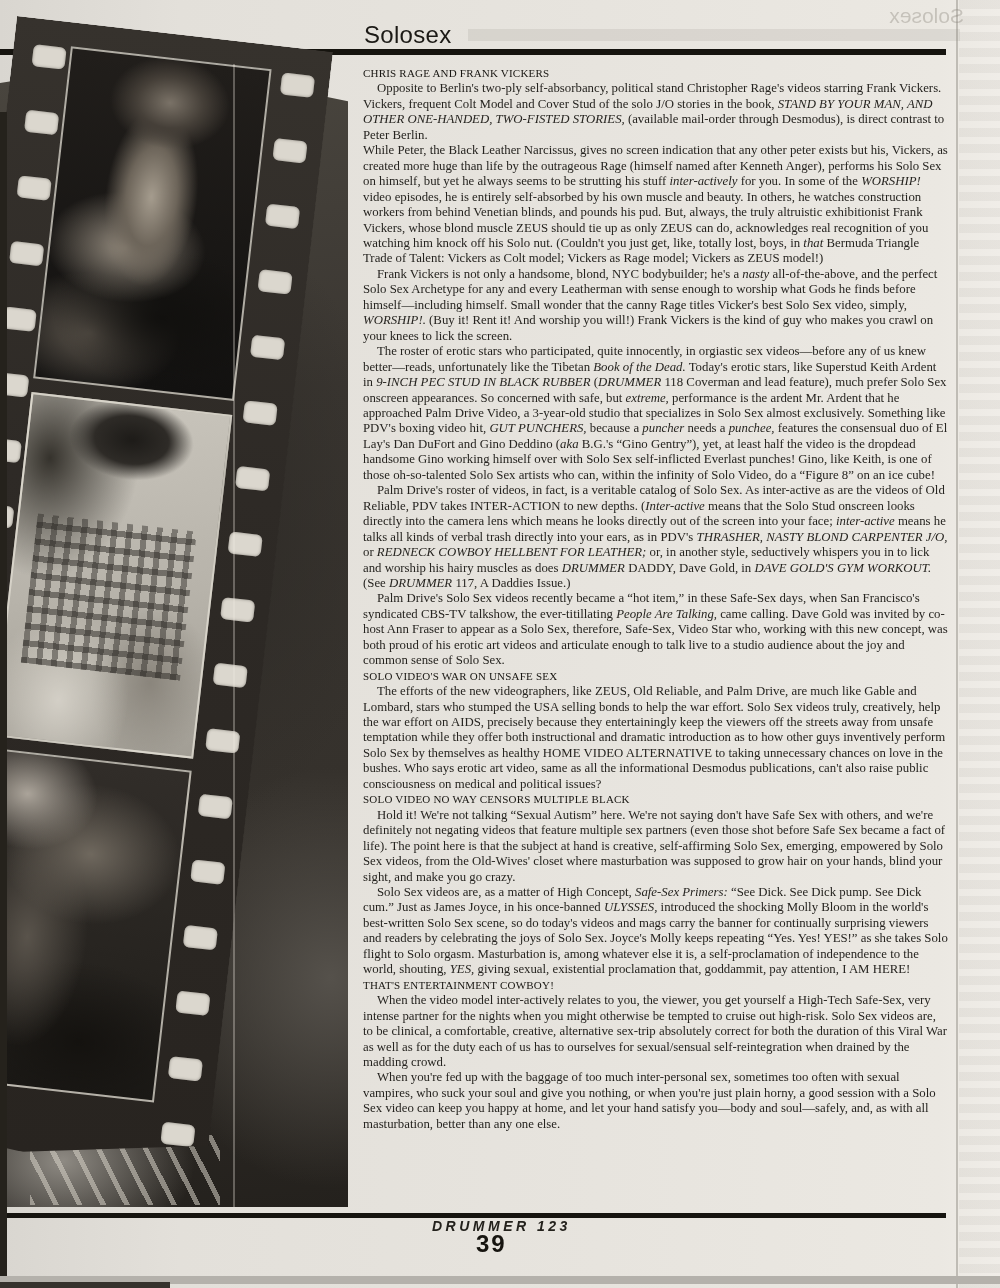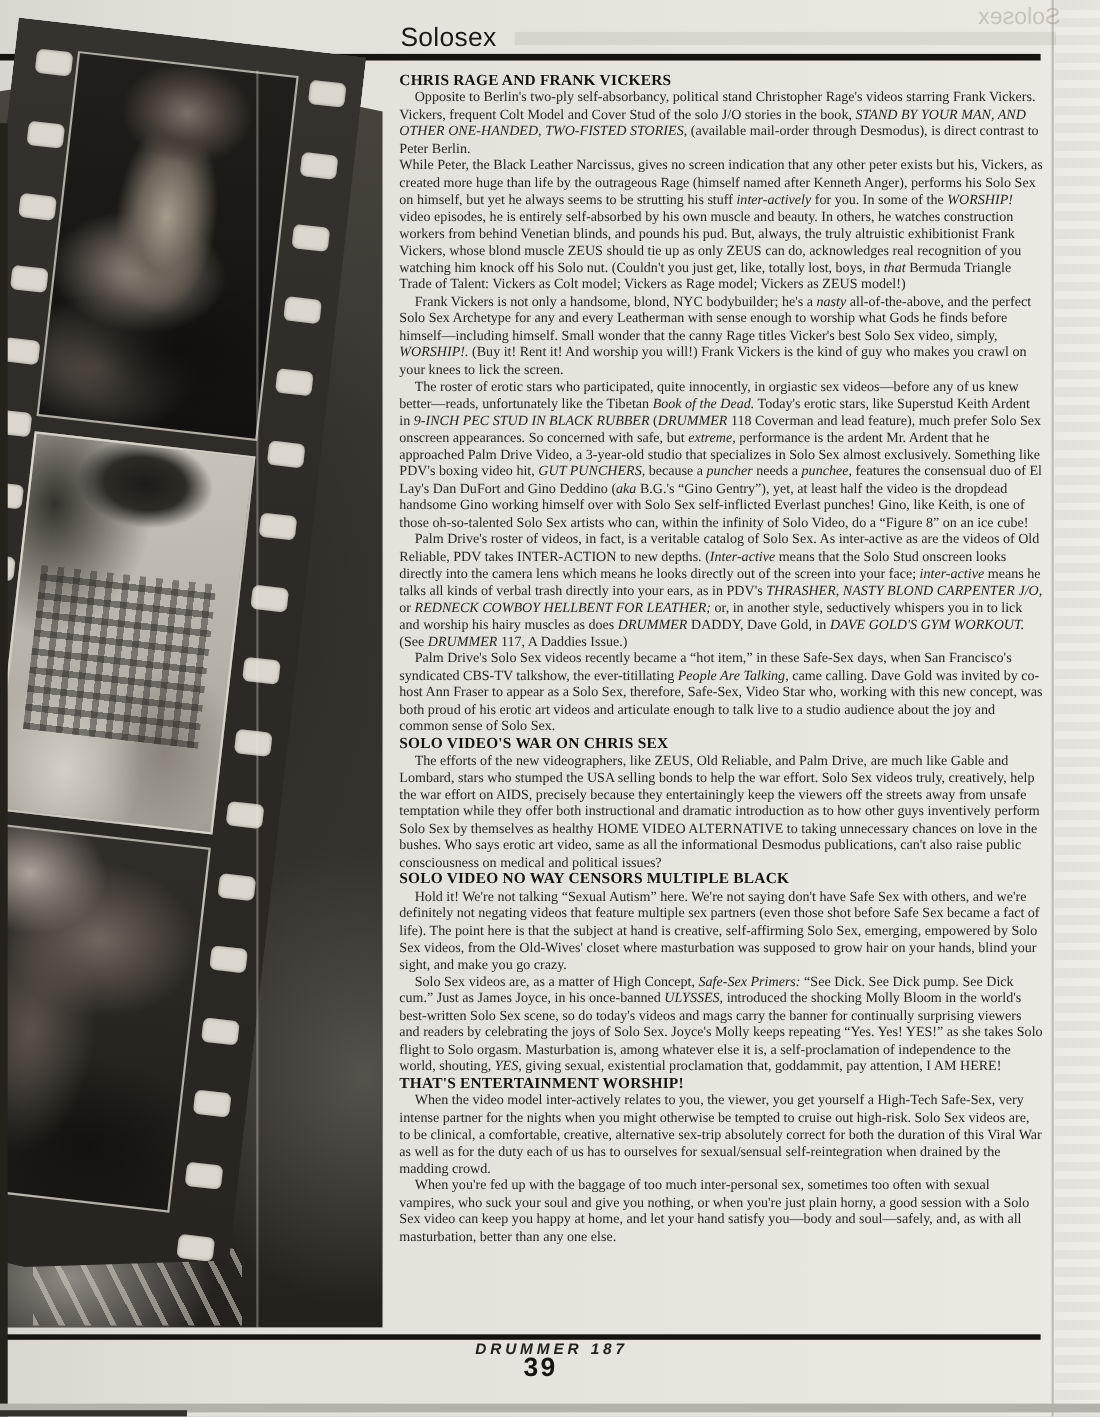--- a/index.html
+++ b/index.html
@@ -57,21 +57,21 @@
           radial-gradient(ellipse 70px 55px at 20% 12%,#aba49a 0%,rgba(60,56,50,0) 100%),
           radial-gradient(ellipse 90px 70px at 55% 28%,#6f685e 0%,rgba(45,42,38,0) 100%),
           radial-gradient(ellipse 60px 110px at 28% 55%,#59534b 0%,rgba(40,37,33,0) 100%),
           radial-gradient(ellipse 120px 80px at 60% 85%,#14120f 0%,rgba(25,23,20,0) 100%),
           linear-gradient(180deg,#312d29 0%,#272420 60%,#1b1916 100%);}
   .page-crease{position:absolute;left:233px;top:64px;width:2px;height:1143px;background:rgba(238,233,224,.32);z-index:3;}
   .page-left-edge{position:absolute;left:0;top:112px;width:7px;height:1176px;background:#25221c;z-index:4;}
   
   .article-column{position:absolute;left:363px;top:66px;width:585px;height:1144px;overflow:hidden;z-index:2;
         color:#262420;font-size:12.8px;line-height:15.45px;}
-  .sec-heading{margin:0;font-size:14px;line-height:15.45px;font-weight:700;color:#171511;letter-spacing:.2px;}
+  .sec-heading{margin:0;font-size:11px;line-height:15.45px;font-weight:400;color:#171511;letter-spacing:.2px;}
   .para{margin:0;}
   .para.indent{text-indent:14px;}
   .para i{font-style:italic;}
   
   .footer-magazine{position:absolute;left:432px;top:1218px;font-family:"Liberation Sans",sans-serif;
         font-style:italic;font-weight:700;font-size:14px;letter-spacing:3.5px;color:#23211c;z-index:2;}
   .footer-page-number{position:absolute;left:476px;top:1230px;font-family:"Liberation Sans",sans-serif;
         font-weight:800;font-size:24px;letter-spacing:2px;color:#16140f;z-index:2;}
   
   .page-fold-line{position:absolute;left:956px;top:0;width:2px;height:1288px;background:rgba(138,133,124,.45);}
@@ -133,32 +133,32 @@
   <div class="page-left-edge"></div>
 
   <div class="article-column">
       <h2 class="sec-heading">CHRIS RAGE AND FRANK VICKERS</h2>
       <p class="para indent"><span>Opposite to Berlin's two-ply self-absorbancy, political stand Christopher Rage's videos starring Frank Vickers. Vickers, frequent Colt Model and Cover Stud of the solo J/O stories in the book, </span><i>STAND BY YOUR MAN, AND OTHER ONE-HANDED, TWO-FISTED STORIES,</i><span> (available mail-order through Desmodus), is direct contrast to Peter Berlin.</span></p>
       <p class="para"><span>While Peter, the Black Leather Narcissus, gives no screen indication that any other peter exists but his, Vickers, as created more huge than life by the outrageous Rage (himself named after Kenneth Anger), performs his Solo Sex on himself, but yet he always seems to be strutting his stuff </span><i>inter-actively</i><span> for you. In some of the </span><i>WORSHIP!</i><span> video episodes, he is entirely self-absorbed by his own muscle and beauty. In others, he watches construction workers from behind Venetian blinds, and pounds his pud. But, always, the truly altruistic exhibitionist Frank Vickers, whose blond muscle ZEUS should tie up as only ZEUS can do, acknowledges real recognition of you watching him knock off his Solo nut. (Couldn't you just get, like, totally lost, boys, in </span><i>that</i><span> Bermuda Triangle Trade of Talent: Vickers as Colt model; Vickers as Rage model; Vickers as ZEUS model!)</span></p>
       <p class="para indent"><span>Frank Vickers is not only a handsome, blond, NYC bodybuilder; he's a </span><i>nasty</i><span> all-of-the-above, and the perfect Solo Sex Archetype for any and every Leatherman with sense enough to worship what Gods he finds before himself—including himself. Small wonder that the canny Rage titles Vicker's best Solo Sex video, simply, </span><i>WORSHIP!.</i><span> (Buy it! Rent it! And worship you will!) Frank Vickers is the kind of guy who makes you crawl on your knees to lick the screen.</span></p>
       <p class="para indent"><span>The roster of erotic stars who participated, quite innocently, in orgiastic sex videos—before any of us knew better—reads, unfortunately like the Tibetan </span><i>Book of the Dead.</i><span> Today's erotic stars, like Superstud Keith Ardent in </span><i>9-INCH PEC STUD IN BLACK RUBBER</i><span> (</span><i>DRUMMER</i><span> 118 Coverman and lead feature), much prefer Solo Sex onscreen appearances. So concerned with safe, but </span><i>extreme,</i><span> performance is the ardent Mr. Ardent that he approached Palm Drive Video, a 3-year-old studio that specializes in Solo Sex almost exclusively. Something like PDV's boxing video hit, </span><i>GUT PUNCHERS,</i><span> because a </span><i>puncher</i><span> needs a </span><i>punchee,</i><span> features the consensual duo of El Lay's Dan DuFort and Gino Deddino (</span><i>aka</i><span> B.G.'s “Gino Gentry”), yet, at least half the video is the dropdead handsome Gino working himself over with Solo Sex self-inflicted Everlast punches! Gino, like Keith, is one of those oh-so-talented Solo Sex artists who can, within the infinity of Solo Video, do a “Figure 8” on an ice cube!</span></p>
       <p class="para indent"><span>Palm Drive's roster of videos, in fact, is a veritable catalog of Solo Sex. As inter-active as are the videos of Old Reliable, PDV takes INTER-ACTION to new depths. (</span><i>Inter-active</i><span> means that the Solo Stud onscreen looks directly into the camera lens which means he looks directly out of the screen into your face; </span><i>inter-active</i><span> means he talks all kinds of verbal trash directly into your ears, as in PDV's </span><i>THRASHER, NASTY BLOND CARPENTER J/O,</i><span> or </span><i>REDNECK COWBOY HELLBENT FOR LEATHER;</i><span> or, in another style, seductively whispers you in to lick and worship his hairy muscles as does </span><i>DRUMMER</i><span> DADDY, Dave Gold, in </span><i>DAVE GOLD'S GYM WORKOUT.</i><span> (See </span><i>DRUMMER</i><span> 117, A Daddies Issue.)</span></p>
       <p class="para indent"><span>Palm Drive's Solo Sex videos recently became a “hot item,” in these Safe-Sex days, when San Francisco's syndicated CBS-TV talkshow, the ever-titillating </span><i>People Are Talking,</i><span> came calling. Dave Gold was invited by co-host Ann Fraser to appear as a Solo Sex, therefore, Safe-Sex, Video Star who, working with this new concept, was both proud of his erotic art videos and articulate enough to talk live to a studio audience about the joy and common sense of Solo Sex.</span></p>
-      <h2 class="sec-heading">SOLO VIDEO'S WAR ON CHRIS SEX</h2>
+      <h2 class="sec-heading">SOLO VIDEO'S WAR ON UNSAFE SEX</h2>
       <p class="para indent"><span>The efforts of the new videographers, like ZEUS, Old Reliable, and Palm Drive, are much like Gable and Lombard, stars who stumped the USA selling bonds to help the war effort. Solo Sex videos truly, creatively, help the war effort on AIDS, precisely because they entertainingly keep the viewers off the streets away from unsafe temptation while they offer both instructional and dramatic introduction as to how other guys inventively perform Solo Sex by themselves as healthy HOME VIDEO ALTERNATIVE to taking unnecessary chances on love in the bushes. Who says erotic art video, same as all the informational Desmodus publications, can't also raise public consciousness on medical and political issues?</span></p>
       <h2 class="sec-heading">SOLO VIDEO NO WAY CENSORS MULTIPLE BLACK</h2>
       <p class="para indent"><span>Hold it! We're not talking “Sexual Autism” here. We're not saying don't have Safe Sex with others, and we're definitely not negating videos that feature multiple sex partners (even those shot before Safe Sex became a fact of life). The point here is that the subject at hand is creative, self-affirming Solo Sex, emerging, empowered by Solo Sex videos, from the Old-Wives' closet where masturbation was supposed to grow hair on your hands, blind your sight, and make you go crazy.</span></p>
       <p class="para indent"><span>Solo Sex videos are, as a matter of High Concept, </span><i>Safe-Sex Primers:</i><span> “See Dick. See Dick pump. See Dick cum.” Just as James Joyce, in his once-banned </span><i>ULYSSES,</i><span> introduced the shocking Molly Bloom in the world's best-written Solo Sex scene, so do today's videos and mags carry the banner for continually surprising viewers and readers by celebrating the joys of Solo Sex. Joyce's Molly keeps repeating “Yes. Yes! YES!” as she takes Solo flight to Solo orgasm. Masturbation is, among whatever else it is, a self-proclamation of independence to the world, shouting, </span><i>YES,</i><span> giving sexual, existential proclamation that, goddammit, pay attention, I AM HERE!</span></p>
-      <h2 class="sec-heading">THAT'S ENTERTAINMENT WORSHIP!</h2>
+      <h2 class="sec-heading">THAT'S ENTERTAINMENT COWBOY!</h2>
       <p class="para indent"><span>When the video model inter-actively relates to you, the viewer, you get yourself a High-Tech Safe-Sex, very intense partner for the nights when you might otherwise be tempted to cruise out high-risk. Solo Sex videos are, to be clinical, a comfortable, creative, alternative sex-trip absolutely correct for both the duration of this Viral War as well as for the duty each of us has to ourselves for sexual/sensual self-reintegration when drained by the madding crowd.</span></p>
       <p class="para indent"><span>When you're fed up with the baggage of too much inter-personal sex, sometimes too often with sexual vampires, who suck your soul and give you nothing, or when you're just plain horny, a good session with a Solo Sex video can keep you happy at home, and let your hand satisfy you—body and soul—safely, and, as with all masturbation, better than any one else.</span></p>
     </div>
 
   <div class="rule-bottom"></div>
-  <div class="footer-magazine">DRUMMER 187</div>
+  <div class="footer-magazine">DRUMMER 123</div>
   <div class="footer-page-number">39</div>
 
   <div class="page-fold-line"></div>
   <div class="right-margin-ghost"></div>
   <div class="page-bottom-edge"></div>
   <div class="page-bottom-corner"></div>
 
 </div>
 
 </body></html>

